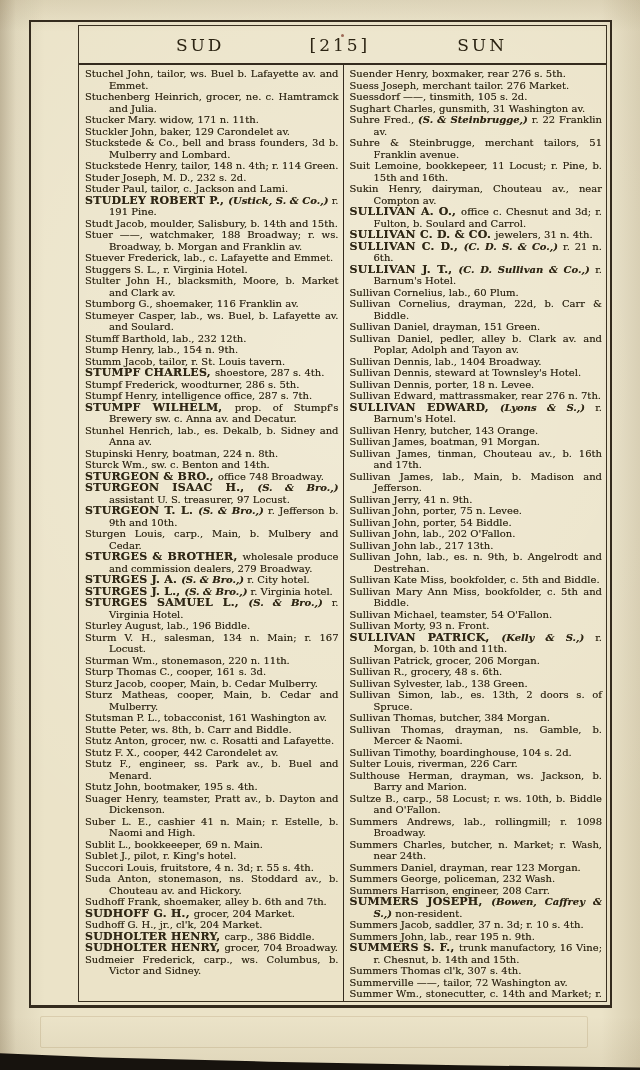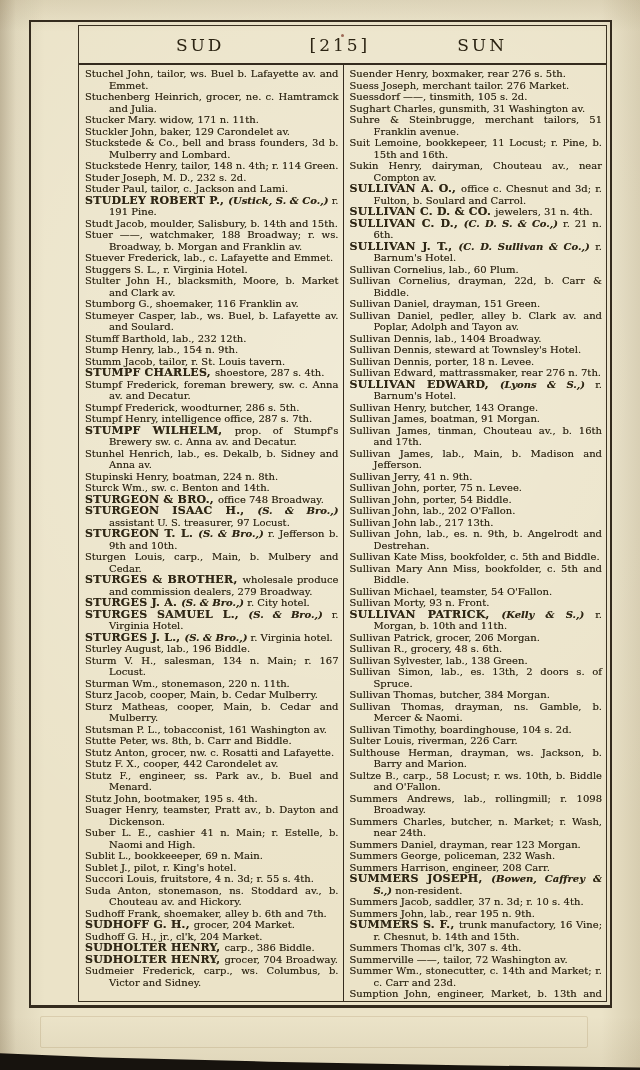--- a/index.html
+++ b/index.html
@@ -88,38 +88,38 @@
           <p class="entry"><span class="seg-n">Stuer ——, watchmaker, 188 Broadway; r. ws. Broadway, b. Morgan and Franklin av.</span></p>
           <p class="entry"><span class="seg-n">Stuever Frederick, lab., c. Lafayette and Emmet.</span></p>
           <p class="entry"><span class="seg-n">Stuggers S. L., r. Virginia Hotel.</span></p>
           <p class="entry"><span class="seg-n">Stulter John H., blacksmith, Moore, b. Market and Clark av.</span></p>
           <p class="entry"><span class="seg-n">Stumborg G., shoemaker, 116 Franklin av.</span></p>
           <p class="entry"><span class="seg-n">Stumeyer Casper, lab., ws. Buel, b. Lafayette av. and Soulard.</span></p>
           <p class="entry"><span class="seg-n">Stumff Barthold, lab., 232 12th.</span></p>
           <p class="entry"><span class="seg-n">Stump Henry, lab., 154 n. 9th.</span></p>
           <p class="entry"><span class="seg-n">Stumm Jacob, tailor, r. St. Louis tavern.</span></p>
           <p class="entry"><span class="seg-c">STUMPF CHARLES, </span><span class="seg-n">shoestore, 287 s. 4th.</span></p>
-          <p class="entry"><span class="seg-n">Stumpf Frederick, foreman brewery, sw. c. Anna av. and Decatur.</span></p>
           <p class="entry"><span class="seg-n">Stumpf Frederick, woodturner, 286 s. 5th.</span></p>
           <p class="entry"><span class="seg-n">Stumpf Henry, intelligence office, 287 s. 7th.</span></p>
           <p class="entry"><span class="seg-c">STUMPF WILHELM, </span><span class="seg-n">prop. of Stumpf's Brewery sw. c. Anna av. and Decatur.</span></p>
           <p class="entry"><span class="seg-n">Stunhel Henrich, lab., es. Dekalb, b. Sidney and Anna av.</span></p>
           <p class="entry"><span class="seg-n">Stupinski Henry, boatman, 224 n. 8th.</span></p>
           <p class="entry"><span class="seg-n">Sturck Wm., sw. c. Benton and 14th.</span></p>
           <p class="entry"><span class="seg-c">STURGEON &amp; BRO., </span><span class="seg-n">office 748 Broadway.</span></p>
           <p class="entry"><span class="seg-c">STURGEON ISAAC H., </span><span class="seg-i">(S. &amp; Bro.,)</span><span class="seg-n"> assistant U. S. treasurer, 97 Locust.</span></p>
           <p class="entry"><span class="seg-c">STURGEON T. L. </span><span class="seg-i">(S. &amp; Bro.,)</span><span class="seg-n"> r. Jefferson b. 9th and 10th.</span></p>
           <p class="entry"><span class="seg-n">Sturgen Louis, carp., Main, b. Mulbery and Cedar.</span></p>
           <p class="entry"><span class="seg-c">STURGES &amp; BROTHER, </span><span class="seg-n">wholesale produce and commission dealers, 279 Broadway.</span></p>
           <p class="entry"><span class="seg-c">STURGES J. A. </span><span class="seg-i">(S. &amp; Bro.,)</span><span class="seg-n"> r. City hotel.</span></p>
+          <p class="entry"><span class="seg-c">STURGES J. L., </span><span class="seg-i">(S. &amp; Bro.,)</span><span class="seg-n"> r. Virginia hotel.</span></p>
           <p class="entry"><span class="seg-c">STURGES SAMUEL L., </span><span class="seg-i">(S. &amp; Bro.,)</span><span class="seg-n"> r. Virginia Hotel.</span></p>
-          <p class="entry"><span class="seg-c">STURGES J. L., </span><span class="seg-i">(S. &amp; Bro.,)</span><span class="seg-n"> r. Virginia hotel.</span></p>
           <p class="entry"><span class="seg-n">Sturley August, lab., 196 Biddle.</span></p>
           <p class="entry"><span class="seg-n">Sturm V. H., salesman, 134 n. Main; r. 167 Locust.</span></p>
           <p class="entry"><span class="seg-n">Sturman Wm., stonemason, 220 n. 11th.</span></p>
+          <p class="entry"><span class="seg-n">Sturp Thomas C., cooper, 161 s. 3d.</span></p>
           <p class="entry"><span class="seg-n">Sturz Jacob, cooper, Main, b. Cedar Mulberry.</span></p>
           <p class="entry"><span class="seg-n">Sturz Matheas, cooper, Main, b. Cedar and Mulberry.</span></p>
           <p class="entry"><span class="seg-n">Stutsman P. L., tobacconist, 161 Washington av.</span></p>
           <p class="entry"><span class="seg-n">Stutte Peter, ws. 8th, b. Carr and Biddle.</span></p>
           <p class="entry"><span class="seg-n">Stutz Anton, grocer, nw. c. Rosatti and Lafayette.</span></p>
           <p class="entry"><span class="seg-n">Stutz F. X., cooper, 442 Carondelet av.</span></p>
           <p class="entry"><span class="seg-n">Stutz F., engineer, ss. Park av., b. Buel and Menard.</span></p>
           <p class="entry"><span class="seg-n">Stutz John, bootmaker, 195 s. 4th.</span></p>
           <p class="entry"><span class="seg-n">Suager Henry, teamster, Pratt av., b. Dayton and Dickenson.</span></p>
           <p class="entry"><span class="seg-n">Suber L. E., cashier 41 n. Main; r. Estelle, b. Naomi and High.</span></p>
@@ -132,20 +132,21 @@
           <p class="entry"><span class="seg-n">Sudhoff G. H., jr., cl'k, 204 Market.</span></p>
           <p class="entry"><span class="seg-c">SUDHOLTER HENRY, </span><span class="seg-n">carp., 386 Biddle.</span></p>
           <p class="entry"><span class="seg-c">SUDHOLTER HENRY, </span><span class="seg-n">grocer, 704 Broadway.</span></p>
           <p class="entry"><span class="seg-n">Sudmeier Frederick, carp., ws. Columbus, b. Victor and Sidney.</span></p>
         </div>
       <div class="col col-right">
           <p class="entry"><span class="seg-n">Suender Henry, boxmaker, rear 276 s. 5th.</span></p>
           <p class="entry"><span class="seg-n">Suess Joseph, merchant tailor. 276 Market.</span></p>
           <p class="entry"><span class="seg-n">Suessdorf ——, tinsmith, 105 s. 2d.</span></p>
           <p class="entry"><span class="seg-n">Sughart Charles, gunsmith, 31 Washington av.</span></p>
+          <p class="entry"><span class="seg-n">Suhre Fred., </span><span class="seg-i">(S. &amp; Steinbrugge,)</span><span class="seg-n"> r. 22 Franklin av.</span></p>
           <p class="entry"><span class="seg-n">Suhre &amp; Steinbrugge, merchant tailors, 51 Franklin avenue.</span></p>
           <p class="entry"><span class="seg-n">Suit Lemoine, bookkepeer, 11 Locust; r. Pine, b. 15th and 16th.</span></p>
           <p class="entry"><span class="seg-n">Sukin Henry, dairyman, Chouteau av., near Compton av.</span></p>
           <p class="entry"><span class="seg-c">SULLIVAN A. O., </span><span class="seg-n">office c. Chesnut and 3d; r. Fulton, b. Soulard and Carrol.</span></p>
           <p class="entry"><span class="seg-c">SULLIVAN C. D. &amp; CO. </span><span class="seg-n">jewelers, 31 n. 4th.</span></p>
           <p class="entry"><span class="seg-c">SULLIVAN C. D., </span><span class="seg-i">(C. D. S. &amp; Co.,)</span><span class="seg-n"> r. 21 n. 6th.</span></p>
           <p class="entry"><span class="seg-c">SULLIVAN J. T., </span><span class="seg-i">(C. D. Sullivan &amp; Co.,)</span><span class="seg-n"> r. Barnum's Hotel.</span></p>
           <p class="entry"><span class="seg-n">Sullivan Cornelius, lab., 60 Plum.</span></p>
           <p class="entry"><span class="seg-n">Sullivan Cornelius, drayman, 22d, b. Carr &amp; Biddle.</span></p>
           <p class="entry"><span class="seg-n">Sullivan Daniel, drayman, 151 Green.</span></p>

